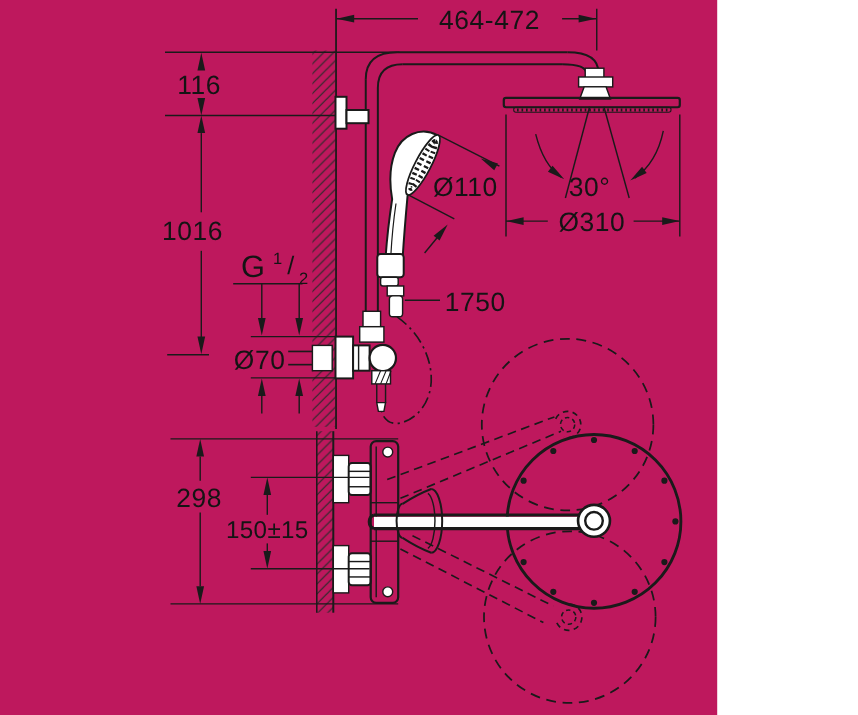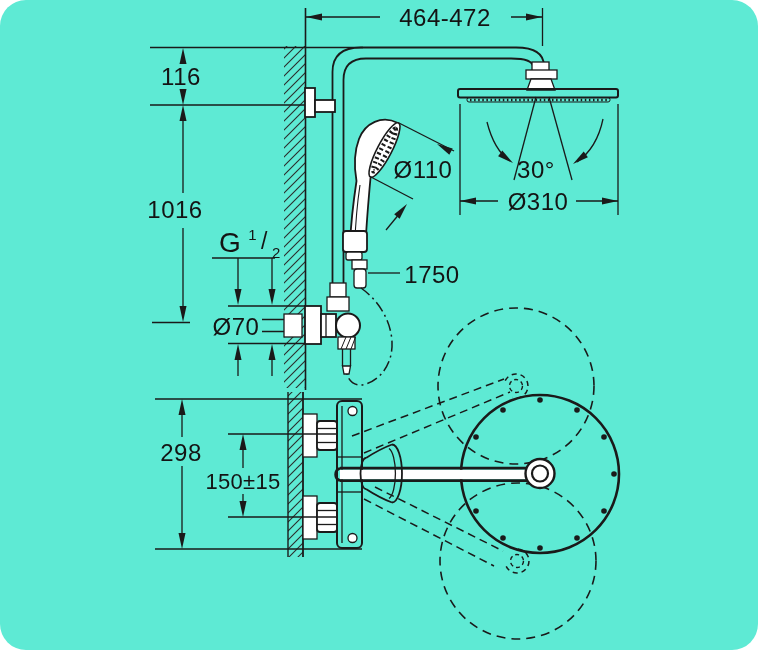--- a/index.html
+++ b/index.html
@@ -1,16 +1,16 @@
 <!DOCTYPE html>
 <html><head>
 <meta charset="utf-8">
 <style>
   html,body{margin:0;padding:0;background:#fff;}
-  .canvas{position:relative;width:758px;height:650px;background:#5eead4;overflow:hidden;border-radius:26px;}
+  .canvas{position:relative;width:652px;height:650px;background:#be185d;overflow:hidden;}
   svg{position:absolute;left:0;top:0;}
   text{font-family:"Liberation Sans","DejaVu Sans",sans-serif;fill:#141414;}
   .dim{font-size:24px;letter-spacing:.5px;}
   .dim-s{font-size:22px;letter-spacing:.3px;}
   .ln{stroke:#1a1a1a;fill:none;}
   .thin{stroke-width:1.3;}
   .med{stroke-width:1.8;}
   .wfill{fill:#ffffff;}
   .arrow{fill:#1a1a1a;stroke:none;}
 </style>

